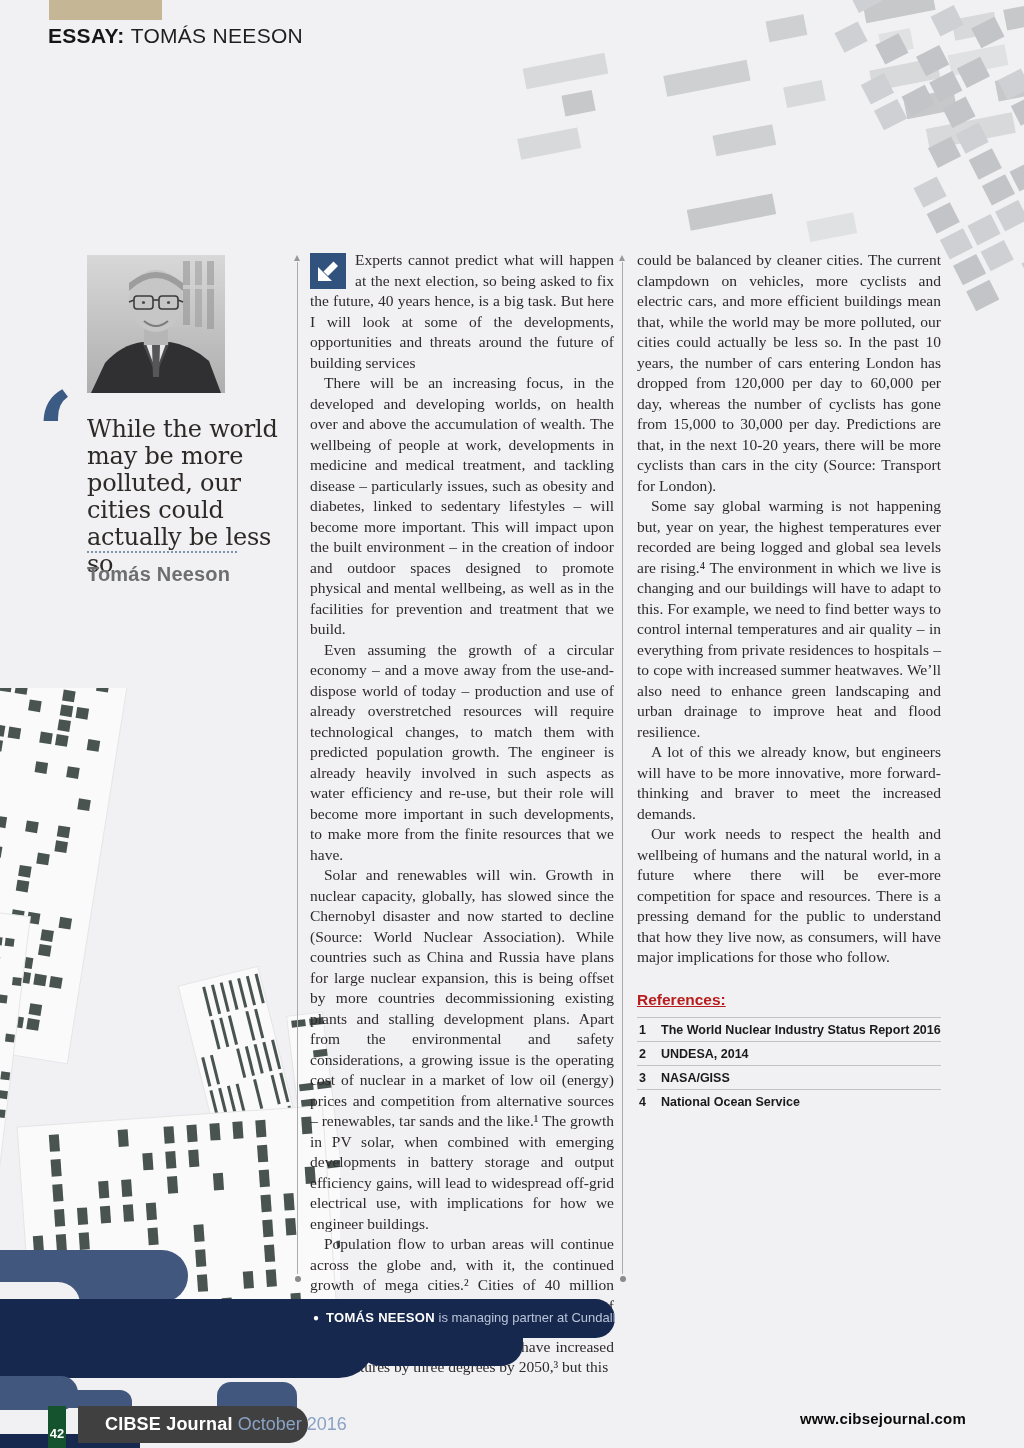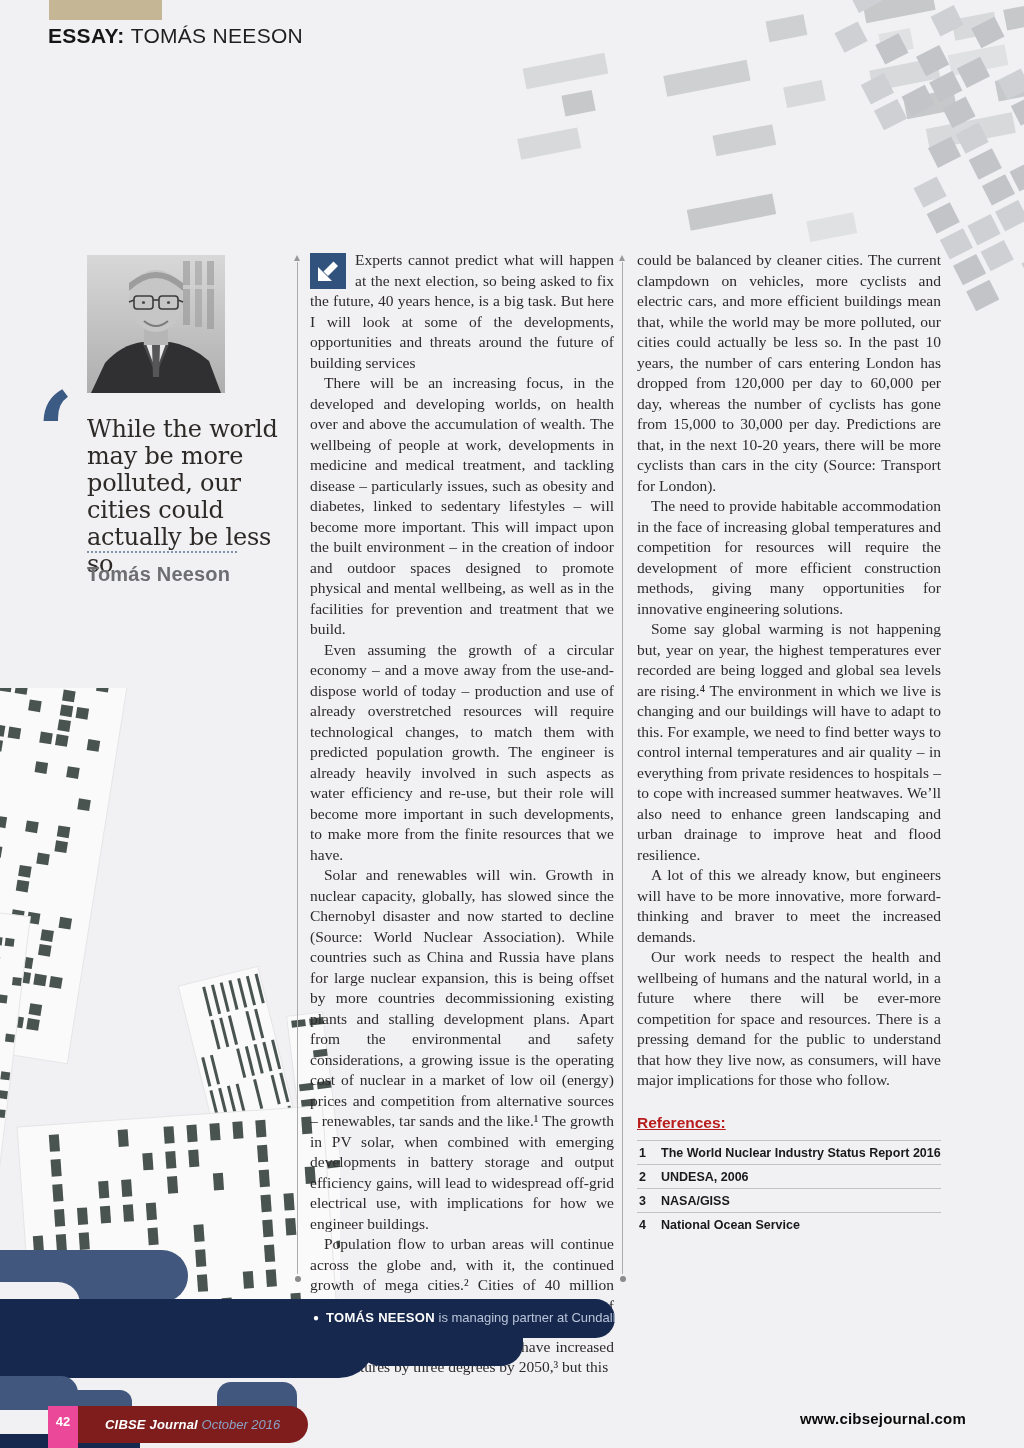--- a/index.html
+++ b/index.html
@@ -65,25 +65,25 @@
   .stripBL{left:-40px;top:1434px;width:180px;height:14px;background:#16284e;}
   .whitePill{left:280px;top:1436px;width:295px;height:12px;background:#f1f1f3;border-radius:8px 8px 0 0;}
 
   
   .banner-text{left:313px;top:1310px;color:#fff;font-size:13px;white-space:nowrap;}
   .banner-text .bullet{font-size:10px;vertical-align:1px;margin-right:7px;}
   .banner-text b{font-weight:800;letter-spacing:.3px;}
   .banner-text .rest{color:#b9c4d8;font-weight:400;}
 
   
-  .page-box{left:48px;top:1406px;width:30px;height:42px;background:#ec4899;color:#fff;
-      font-size:13px;font-weight:800;text-align:center;padding-top:8px;box-sizing:border-box;}
-  .journal-bar{left:78px;top:1406px;width:230px;height:37px;background:#7f1d1d;
-      border-radius:0 19px 19px 0;color:#fff;font-size:13px;line-height:37px;padding-left:27px;
-      box-sizing:border-box;white-space:nowrap;font-style:italic;}
+  .page-box{left:48px;top:1406px;width:18px;height:42px;background:#14532d;color:#fff;
+      font-size:13px;font-weight:800;text-align:center;padding-top:20px;box-sizing:border-box;}
+  .journal-bar{left:78px;top:1406px;width:230px;height:37px;background:#404040;
+      border-radius:0 19px 19px 0;color:#fff;font-size:18px;line-height:37px;padding-left:27px;
+      box-sizing:border-box;white-space:nowrap;}
   .journal-bar b{font-weight:800;letter-spacing:.2px;}
   .journal-bar .date{color:#8aa2c4;}
   .site-url{left:800px;top:1410px;font-size:15px;font-weight:800;color:#0a0a0a;letter-spacing:.2px;}
 </style>
 </head>
 <body>
 
 <div class="page">
 
   <svg id="mosaic" class="abs" width="580" height="340" viewBox="0 0 580 340">
@@ -430,34 +430,33 @@
     <p class="first">Experts cannot predict what will happen at the next election, so being asked to fix the future, 40 years hence, is a big task. But here I will look at some of the developments, opportunities and threats around the future of building services</p>
     <p>There will be an increasing focus, in the developed and developing worlds, on health over and above the accumulation of wealth. The wellbeing of people at work, developments in medicine and medical treatment, and tackling disease – particularly issues, such as obesity and diabetes, linked to sedentary lifestyles – will become more important. This will impact upon the built environment – in the creation of indoor and outdoor spaces designed to promote physical and mental wellbeing, as well as in the facilities for prevention and treatment that we build.</p>
     <p>Even assuming the growth of a circular economy – and a move away from the use-and-dispose world of today – production and use of already overstretched resources will require technological changes, to match them with predicted population growth. The engineer is already heavily involved in such aspects as water efficiency and re-use, but their role will become more important in such developments, to make more from the finite resources that we have.</p>
     <p>Solar and renewables will win. Growth in nuclear capacity, globally, has slowed since the Chernobyl disaster and now started to decline (Source: World Nuclear Association). While countries such as China and Russia have plans for large nuclear expansion, this is being offset by more countries decommissioning existing plants and stalling development plans. Apart from the environmental and safety considerations, a growing issue is the operating cost of nuclear in a market of low oil (energy) prices and competition from alternative sources – renewables, tar sands and the like.¹ The growth in PV solar, when combined with emerging developments in battery storage and output efficiency gains, will lead to widespread off-grid electrical use, with implications for how we engineer buildings.</p>
     <p>Population flow to urban areas will continue across the globe and, with it, the continued growth of mega cities.² Cities of 40 million people will exist, with adjoining sub-cities of five to 10 million.</p>
     <p>Global warming will probably have increased temperatures by three degrees by 2050,³ but this</p>
   </div>
 
   <div class="abs body-col col2">
     <p class="first">could be balanced by cleaner cities. The current clampdown on vehicles, more cyclists and electric cars, and more efficient buildings mean that, while the world may be more polluted, our cities could actually be less so. In the past 10 years, the number of cars entering London has dropped from 120,000 per day to 60,000 per day, whereas the number of cyclists has gone from 15,000 to 30,000 per day. Predictions are that, in the next 10-20 years, there will be more cyclists than cars in the city (Source: Transport for London).</p>
-    <p>The need to provide habitable accommodation in the face of increasing global temperatures and competition for resources will require the development of more efficient construction methods, giving many opportunities for innovative engineering solutions.</p>
     <p>Some say global warming is not happening but, year on year, the highest temperatures ever recorded are being logged and global sea levels are rising.⁴ The environment in which we live is changing and our buildings will have to adapt to this. For example, we need to find better ways to control internal temperatures and air quality – in everything from private residences to hospitals  – to cope with increased summer heatwaves. We’ll also need to enhance green landscaping and urban drainage to improve heat and flood resilience.</p>
     <p>A lot of this we already know, but engineers will have to be more innovative, more forward-thinking and braver to meet the increased demands.</p>
     <p>Our work needs to respect the health and wellbeing of humans and the natural world, in a future where there will be ever-more competition for space and resources. There is a pressing demand for the public to understand that how they live now, as consumers, will have major implications for those who follow.</p>
 
     <div class="refs">
       <h3>References:</h3>
       <div class="ref-row">
         <span class="ref-num">1</span>
         <span>The World Nuclear Industry Status Report 2016</span>
       </div>
       <div class="ref-row">
         <span class="ref-num">2</span>
-        <span>UNDESA, 2006</span>
+        <span>UNDESA, 2014</span>
       </div>
       <div class="ref-row">
         <span class="ref-num">3</span>
         <span>NASA/GISS</span>
       </div>
       <div class="ref-row">
         <span class="ref-num">4</span>
         <span>National Ocean Service</span>
       </div>
     </div>

